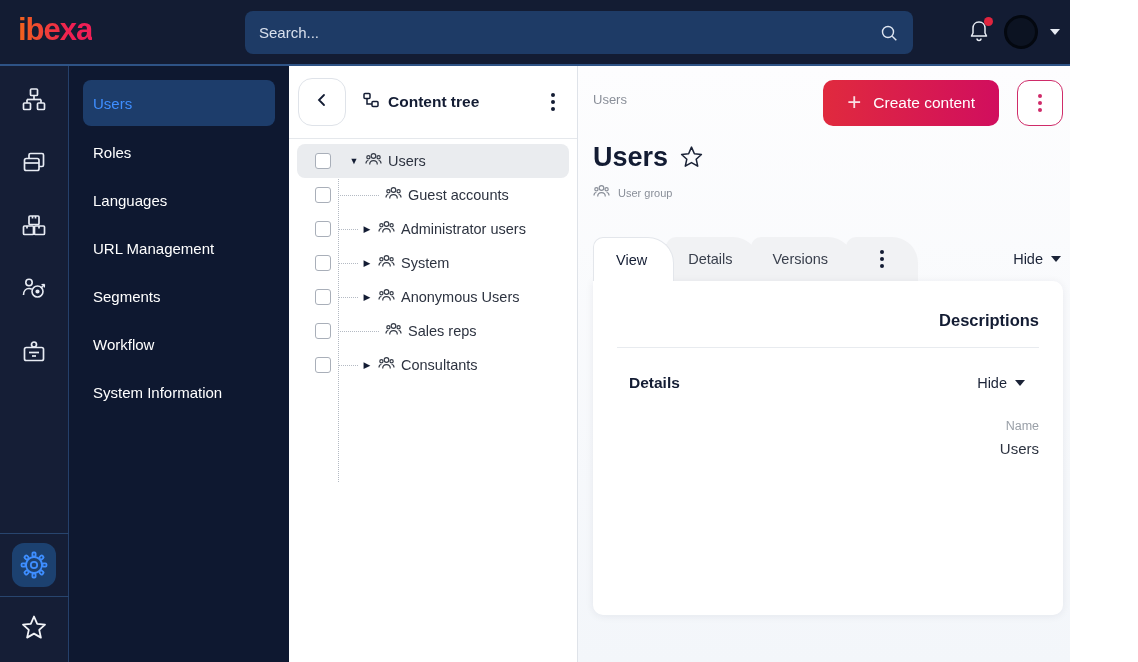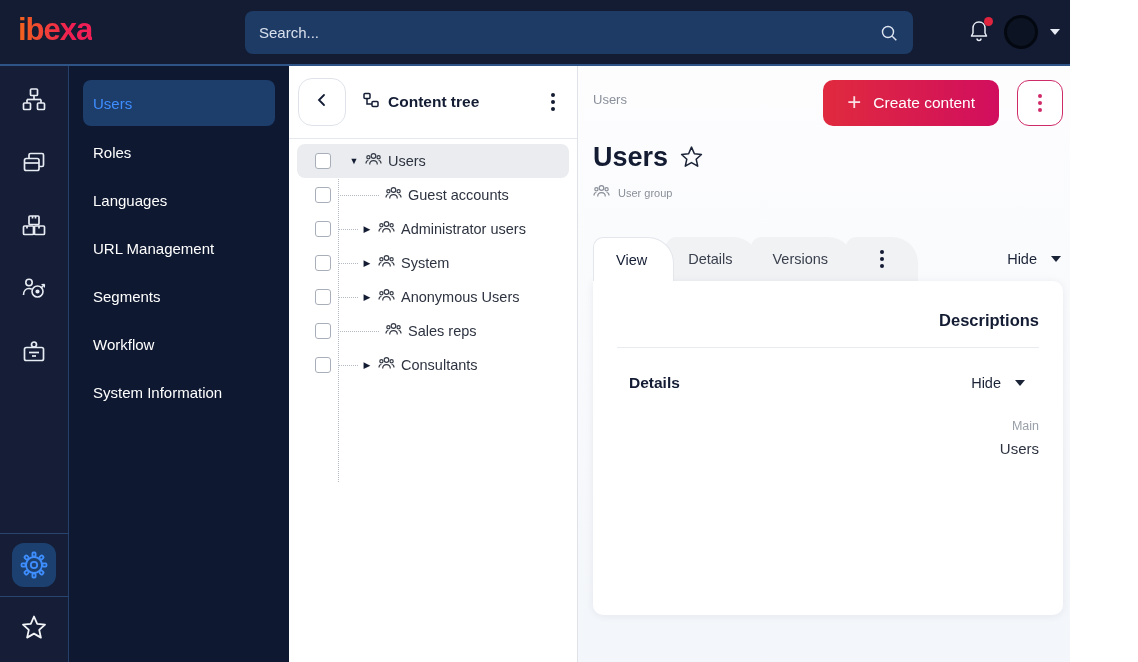--- a/index.html
+++ b/index.html
@@ -82,21 +82,21 @@
   .fav-star { cursor:pointer; display:flex; }
   .type-row { display:flex; align-items:center; gap:8px; margin-top:10px; color:#8a8f99; font-size:11px; }
 
   .tabs-row { display:flex; align-items:flex-start; margin-top:35px; height:44px; }
   .tab { height:44px; line-height:44px; padding:0 26px 0 22px; font-size:14.5px; color:#3a404d; cursor:pointer;
          background:#f1f2f4; border-radius:10px 26px 0 0; margin-right:-8px; position:relative;text-align:right; }
   .tab.t1 { z-index:4; } .tab.t2 { z-index:3; } .tab.t3 { z-index:2; }
   .tab.active { background:#fff; border:1px solid #e3e6eb; border-bottom:none; z-index:6; color:#131c33; }
   .tab-kebab { height:44px; width:72px; background:#f1f2f4; border-radius:10px 26px 0 0; display:flex; flex-direction:column;
                justify-content:center; align-items:center; gap:3px; cursor:pointer; position:relative; z-index:1; }
-  .hide-toggle { margin-left:auto; align-self:center; display:flex; align-items:center; gap:14px; font-size:14.5px; color:#1b2337; cursor:pointer; padding-right:2px; }
+  .hide-toggle { margin-left:auto; align-self:center; display:flex; align-items:center; gap:8px; font-size:14.5px; color:#1b2337; cursor:pointer; padding-right:2px; }
   .hide-caret { width:0; height:0; border-left:5px solid transparent; border-right:5px solid transparent; border-top:6px solid #1b2337; }
 
   .card { background:#fff; border-radius:0 10px 10px 10px; box-shadow:0 1px 8px rgba(19,28,51,.07); height:334px; padding:30px 24px 24px 24px; position:relative; z-index:5;text-align:right; }
   .card h2 { font-size:16.5px; font-weight:bold; color:#131c33; }
   .card-divider { border:none; border-top:1px solid #e8ebef; margin:17px 0 0 0; }
   .section-head { display:flex; align-items:center; margin-top:26px; padding:0 12px; }
   .section-title { font-size:15.5px; font-weight:bold; color:#131c33; }
   .field { padding-left:12px; }
   .field-label { font-size:12.5px; color:#9aa0a8; margin-top:27px; }
   .field-value { font-size:15px; color:#2d3340; margin-top:7px; }
@@ -456,20 +456,20 @@
         <h2>Descriptions</h2>
         <hr class="card-divider">
         <div class="section-head">
           <span class="section-title">Details</span>
           <div class="hide-toggle">
             <span>Hide</span>
             <span class="hide-caret"></span>
           </div>
         </div>
         <div class="field">
-          <div class="field-label">Main</div>
+          <div class="field-label">Name</div>
           <div class="field-value">Users</div>
         </div>
       </div>
     </div>
 
   </div>
 </div>
 
 </body></html>

